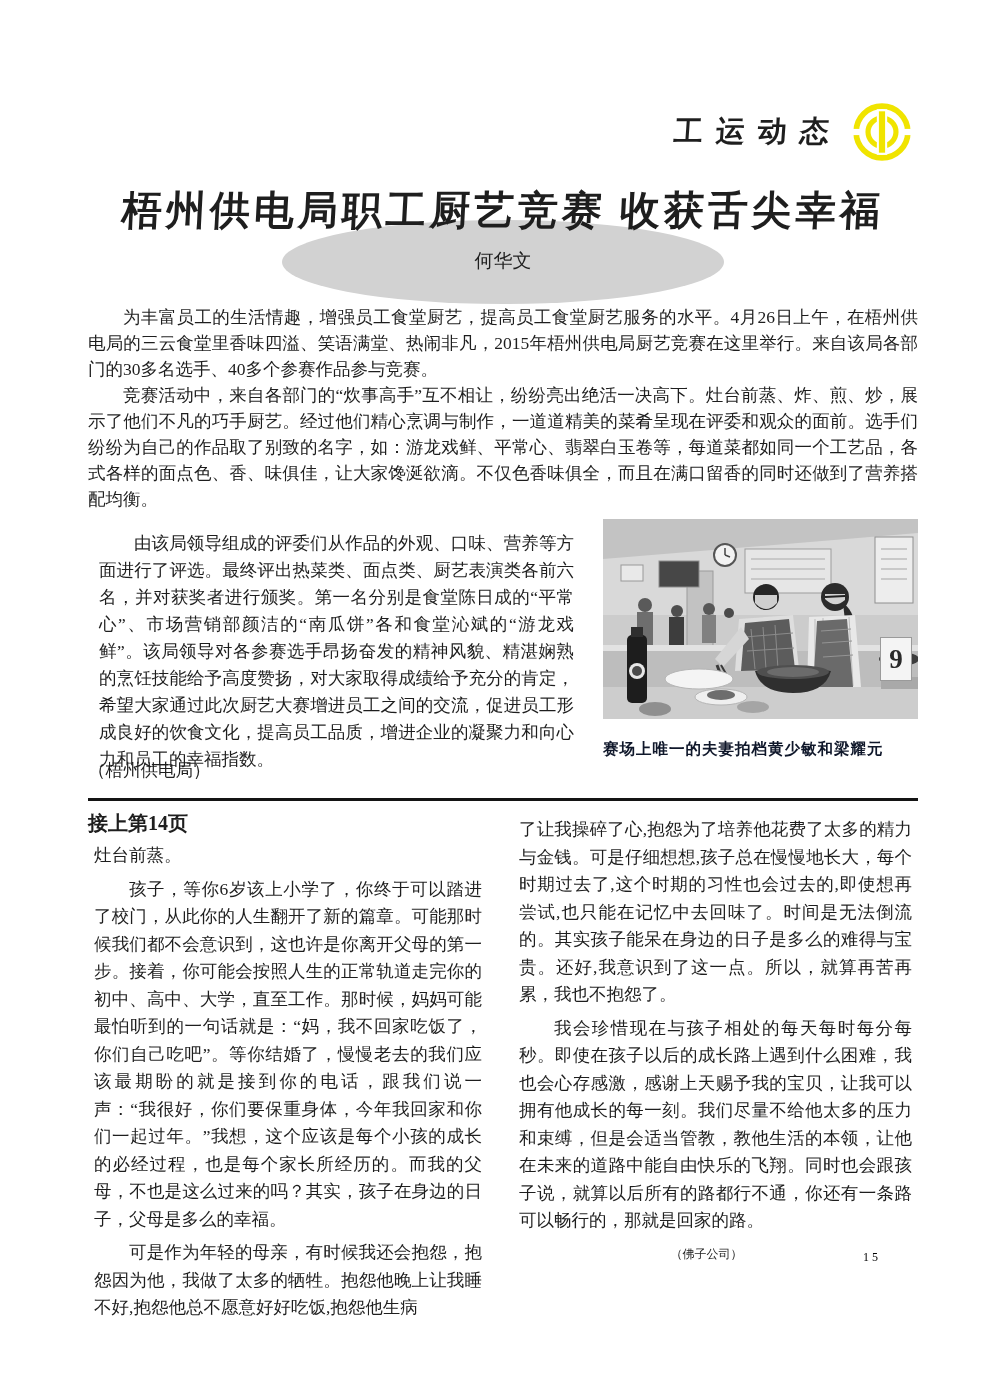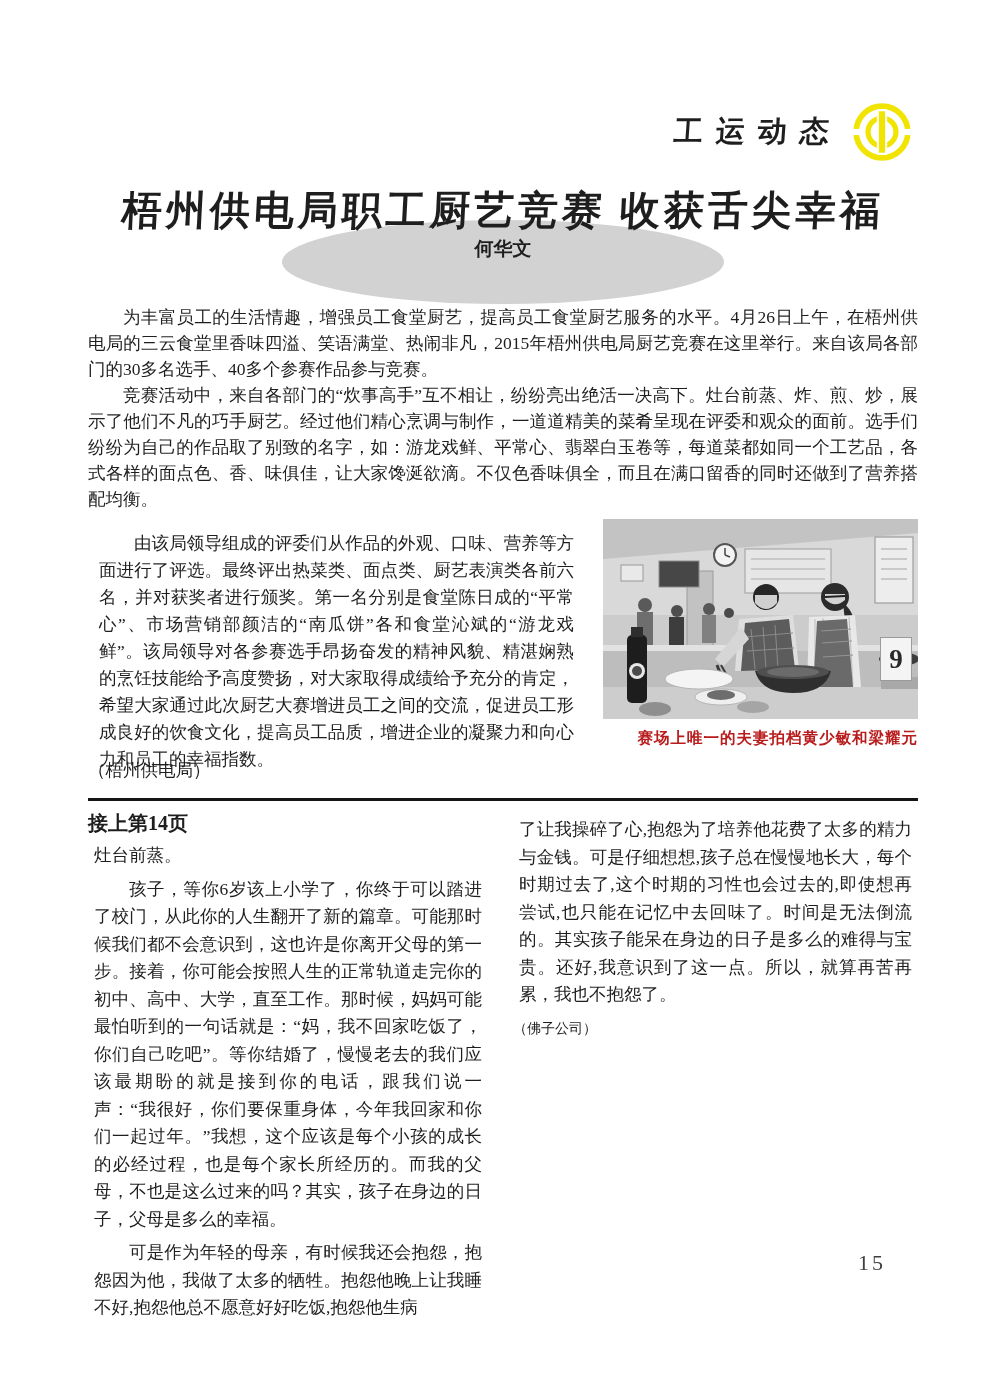--- a/index.html
+++ b/index.html
@@ -40,23 +40,22 @@
   .a1-title{
     position:relative;z-index:1;margin:0;
     text-align:center;
     font-size:40px;font-weight:900;letter-spacing:4px;
     line-height:50px;
     transform:skewX(-3deg);
     white-space:nowrap;
   }
   .a1-author{
     position:relative;z-index:1;
-    text-align:center;font-size:19px;margin-top:0;
+    text-align:center;font-size:19px;margin-top:12px;
     font-family:"Liberation Sans","DejaVu Sans",sans-serif;
-    font-weight:bold;
   }
   
   .a1 p{
     margin:0;font-size:17.5px;line-height:26px;
     text-indent:2em;text-align:justify;text-justify:inter-character;
   }
   .row3{display:flex;gap:18px;margin-top:7px;}
   .row3 .col-text{flex:1;min-width:0;}
   .row3 .col-text p{
     margin:11px;font-size:17.5px;line-height:27px;
@@ -71,50 +70,50 @@
   .photo-wrap{position:relative;width:315px;height:200px;}
   .photo-wrap svg{display:block;width:315px;height:200px;}
   .photo-badge{
     position:absolute;right:6px;top:118px;
     width:30px;height:42px;background:#f4f4f4;border:1px solid #9a9a9a;
     display:flex;align-items:center;justify-content:center;
     font-size:27px;font-weight:bold;color:#2a2a2a;
     font-family:"Liberation Serif","DejaVu Serif",serif;
   }
   .photo-caption{
-    margin-top:9px;text-align:right;
+    margin-top:20px;text-align:left;
     font-family:"Liberation Sans","DejaVu Sans",sans-serif;
-    font-size:15.5px;font-weight:600;letter-spacing:1px;color:#b91c1c;
+    font-size:15.5px;font-weight:600;letter-spacing:1px;color:#0f172a;
     white-space:nowrap;
   }
   
   .divider{
     border:none;border-top:3px solid #141414;
     margin:14px 0 9px 0;
   }
   
   .bottom{display:flex;gap:25px;}
   .bottom .col{width:400px;flex:0 0 400px;}
   .bottom .col.right{flex:1;width:auto;}
   .continued{
     margin:0 0 3px 0;font-size:20px;font-weight:bold;line-height:26px;
   }
   .bottom p{
     margin:6px;font-size:17.5px;line-height:27.5px;
     text-align:justify;text-justify:inter-character;
   }
   .bottom p.indent{text-indent:2em;}
   .a2-byline{
-    text-align:left;padding-right:18px;
-    font-size:14px;line-height:27.5px;
+    text-align:center;padding-right:18px;
+    font-size:12px;line-height:27.5px;
   }
   
   .page-number{
     position:absolute;left:850px;top:1250px;width:44px;
-    text-align:center;font-size:22px;letter-spacing:3px;color:#404040;
+    text-align:center;font-size:12px;letter-spacing:3px;color:#000000;
   }
 </style>
 </head>
 <body>
 
 <div class="page">
 
   <div class="hdr">
     <span class="hdr-label">工运动态</span>
     <span>
@@ -244,20 +243,21 @@
 
     <section class="bottom">
       <div class="col">
         <h3 class="continued">接上第14页</h3>
         <p>灶台前蒸。</p>
         <p class="indent">孩子，等你6岁该上小学了，你终于可以踏进了校门，从此你的人生翻开了新的篇章。可能那时候我们都不会意识到，这也许是你离开父母的第一步。接着，你可能会按照人生的正常轨道走完你的初中、高中、大学，直至工作。那时候，妈妈可能最怕听到的一句话就是：“妈，我不回家吃饭了，你们自己吃吧”。等你结婚了，慢慢老去的我们应该最期盼的就是接到你的电话，跟我们说一声：“我很好，你们要保重身体，今年我回家和你们一起过年。”我想，这个应该是每个小孩的成长的必经过程，也是每个家长所经历的。而我的父母，不也是这么过来的吗？其实，孩子在身边的日子，父母是多么的幸福。</p>
         <p class="indent">可是作为年轻的母亲，有时候我还会抱怨，抱怨因为他，我做了太多的牺牲。抱怨他晚上让我睡不好,抱怨他总不愿意好好吃饭,抱怨他生病</p>
       </div>
       <div class="col right">
         <p>了让我操碎了心,抱怨为了培养他花费了太多的精力与金钱。可是仔细想想,孩子总在慢慢地长大，每个时期过去了,这个时期的习性也会过去的,即使想再尝试,也只能在记忆中去回味了。时间是无法倒流的。其实孩子能呆在身边的日子是多么的难得与宝贵。还好,我意识到了这一点。所以，就算再苦再累，我也不抱怨了。</p>
+        <p class="indent">我会珍惜现在与孩子相处的每天每时每分每秒。即使在孩子以后的成长路上遇到什么困难，我也会心存感激，感谢上天赐予我的宝贝，让我可以拥有他成长的每一刻。我们尽量不给他太多的压力和束缚，但是会适当管教，教他生活的本领，让他在未来的道路中能自由快乐的飞翔。同时也会跟孩子说，就算以后所有的路都行不通，你还有一条路可以畅行的，那就是回家的路。</p>
         <div class="a2-byline">（佛子公司）</div>
       </div>
     </section>
 
   </div>
 
   <div class="page-number">15</div>
 
 </div>
 

